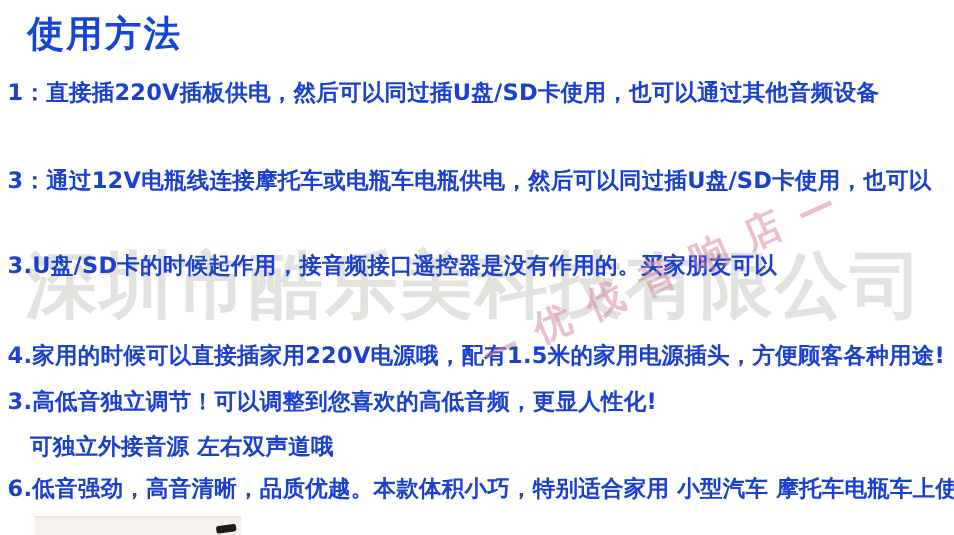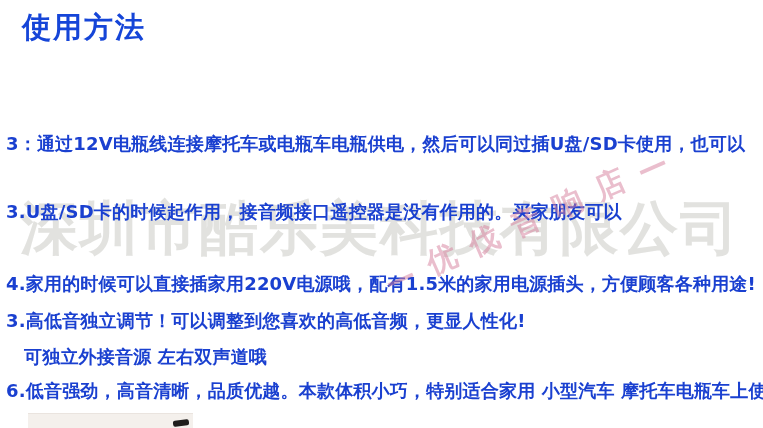--- a/index.html
+++ b/index.html
@@ -46,20 +46,21 @@
 <body>
 
 <div class="page">
 
   <div class="wm-company">深圳市酷乐美科技有限公司</div>
 
   <div class="wm-store">—优伐音响店—</div>
 
   <div class="title">使用方法</div>
 
+  <div class="line" style="top:62px">1：直接插220V插板供电，然后可以同过插U盘/SD卡使用，也可以通过其他音频设备</div>
   <div class="line" style="top:132px">3：通过12V电瓶线连接摩托车或电瓶车电瓶供电，然后可以同过插U盘/SD卡使用，也可以</div>
   <div class="line" style="top:200px">3.U盘/SD卡的时候起作用，接音频接口遥控器是没有作用的。买家朋友可以</div>
   <div class="line" style="top:272px">4.家用的时候可以直接插家用220V电源哦，配有1.5米的家用电源插头，方便顾客各种用途!</div>
   <div class="line" style="top:309px">3.高低音独立调节！可以调整到您喜欢的高低音频，更显人性化!</div>
   <div class="line indent" style="top:345px">可独立外接音源 左右双声道哦</div>
   <div class="line" style="top:379px">6.低音强劲，高音清晰，品质优越。本款体积小巧，特别适合家用 小型汽车 摩托车电瓶车上使用。</div>
 
   <div class="photo-edge">
     <span class="mark"></span>
   </div>

